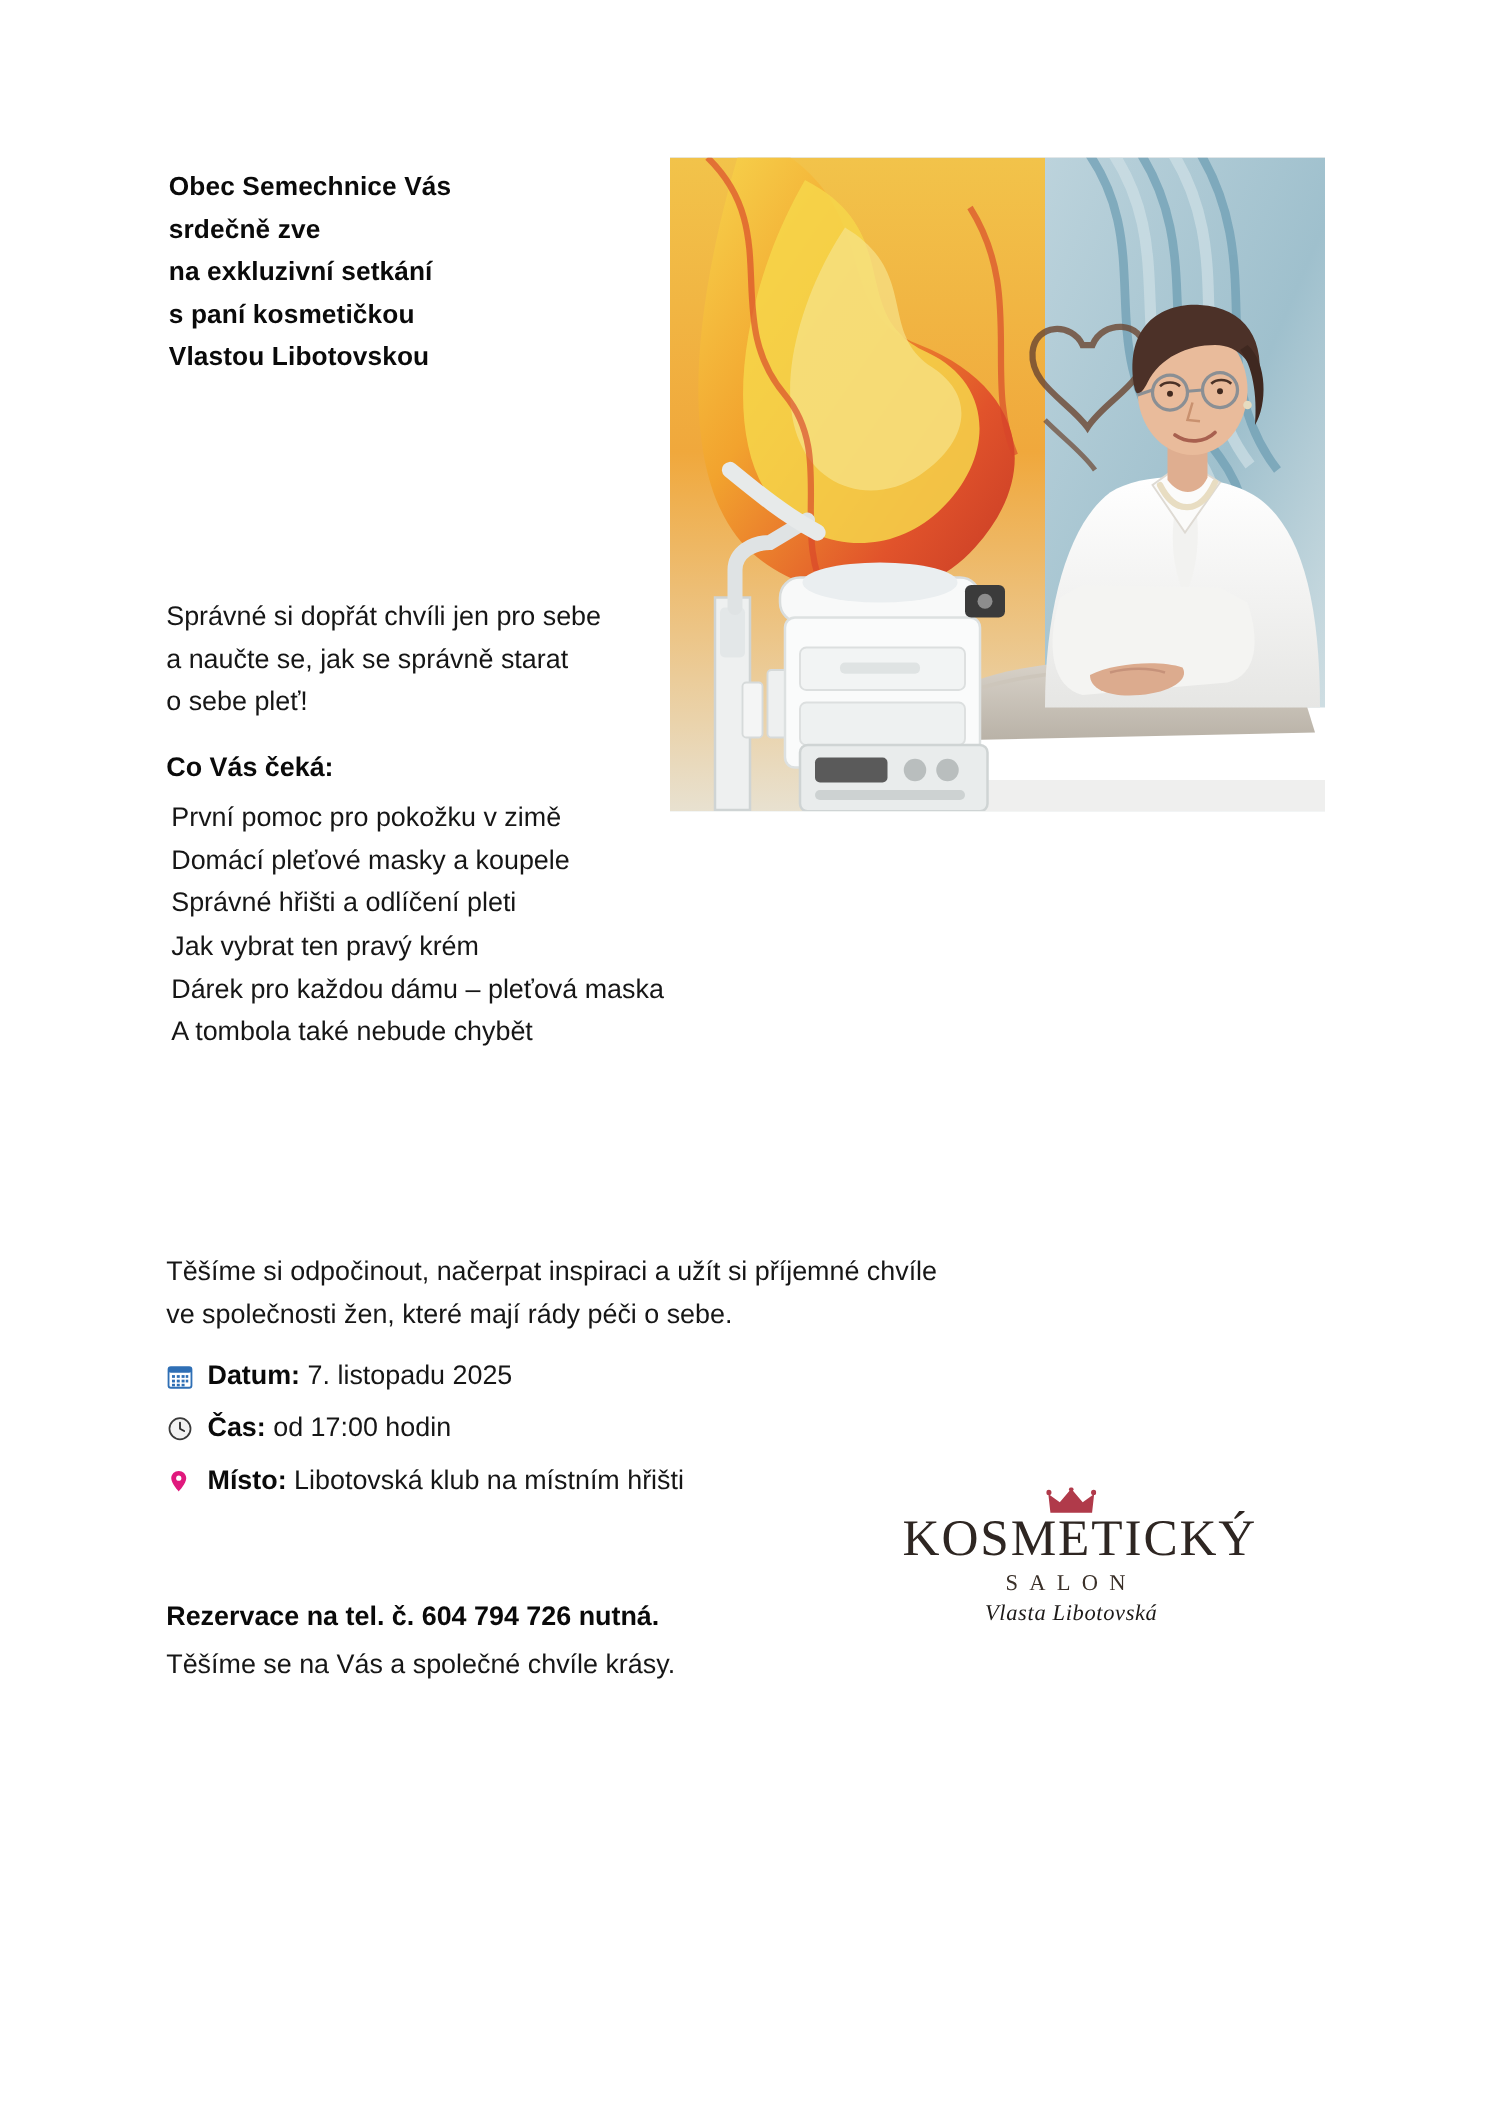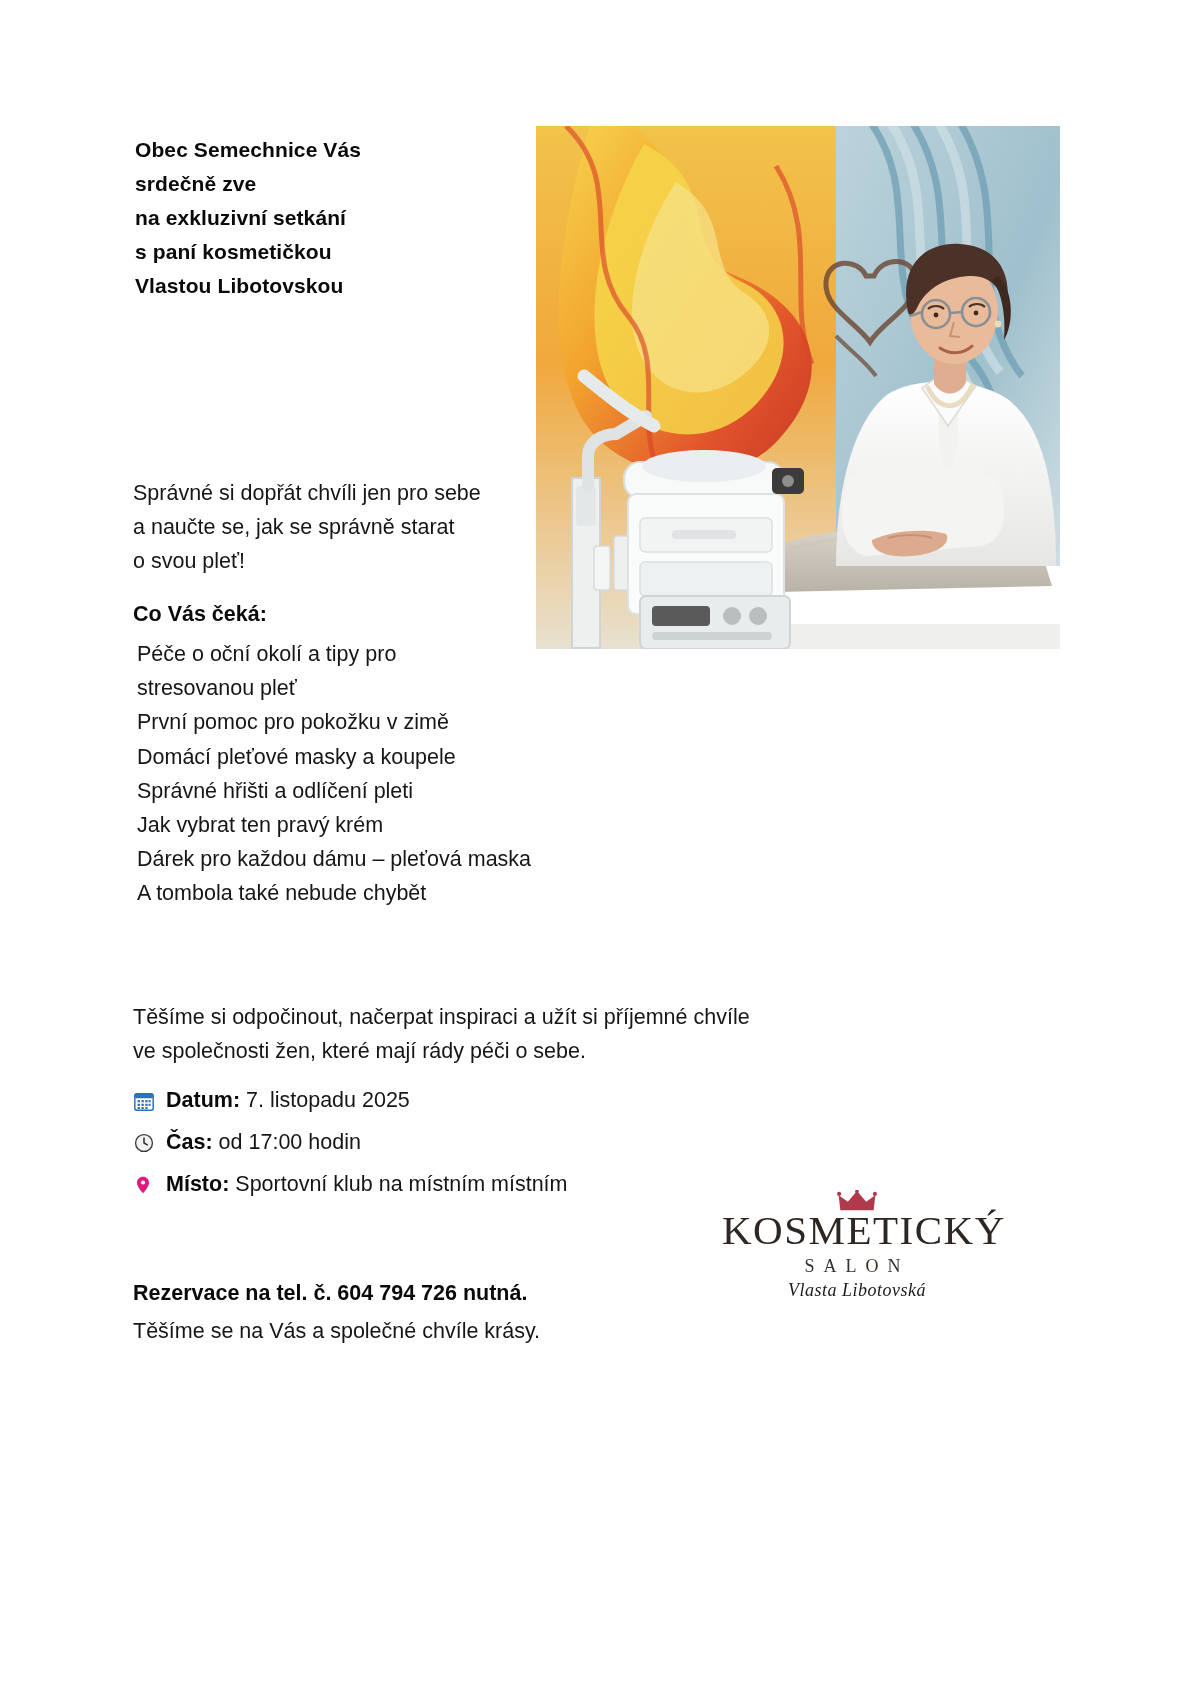--- a/index.html
+++ b/index.html
@@ -194,26 +194,25 @@
     <div>Obec Semechnice Vás</div>
     <div>srdečně zve</div>
     <div>na exkluzivní setkání</div>
     <div>s paní kosmetičkou</div>
     <div>Vlastou Libotovskou</div>
   </div>
 
   <div class="intro">
     <div>Správné si dopřát chvíli jen pro sebe</div>
     <div>a naučte se, jak se správně starat</div>
-    <div>o svou pleť!</div>
+    <div>o sebe pleť!</div>
   </div>
 
   <div class="whats-title">Co Vás čeká:</div>
   <div class="whats-list">
-    <div class="li wrap">Péče o oční okolí a tipy pro stresovanou pleť</div>
     <div class="li">První pomoc pro pokožku v zimě</div>
     <div class="li">Domácí pleťové masky a koupele</div>
     <div class="li">Správné hřišti a odlíčení pleti</div>
     <div class="li">Jak vybrat ten pravý krém</div>
     <div class="li">Dárek pro každou dámu – pleťová maska</div>
     <div class="li">A tombola také nebude chybět</div>
   </div>
 
   <div class="second-para">
     <div>Těšíme si odpočinout, načerpat inspiraci a užít si příjemné chvíle</div>
@@ -258,21 +257,21 @@
     </div>
 
     <div class="detail-row">
       <span class="detail-ico">
         <svg viewBox="0 0 24 24" width="20" height="22" aria-hidden="true">
           <path d="M12 2.2c-4 0-7.2 3.1-7.2 7 0 5.2 7.2 12.6 7.2 12.6S19.2 14.4 19.2 9.2c0-3.9-3.2-7-7.2-7z" fill="#e0197d"></path>
           <circle cx="12" cy="9" r="2.5" fill="#ffffff"></circle>
         </svg>
       </span>
       <span class="detail-label">Místo:</span>
-      <span class="detail-value">Sportovní klub na místním místním</span>
+      <span class="detail-value">Libotovská klub na místním hřišti</span>
     </div>
 
   </div>
 
   <div class="reserve">Rezervace na tel. č. 604 794 726 nutná.</div>
   <div class="closing">Těšíme se na Vás a společné chvíle krásy.</div>
 
   <div class="photo">
     <svg viewBox="0 0 524 523" preserveAspectRatio="none" aria-hidden="true">
       <defs>

